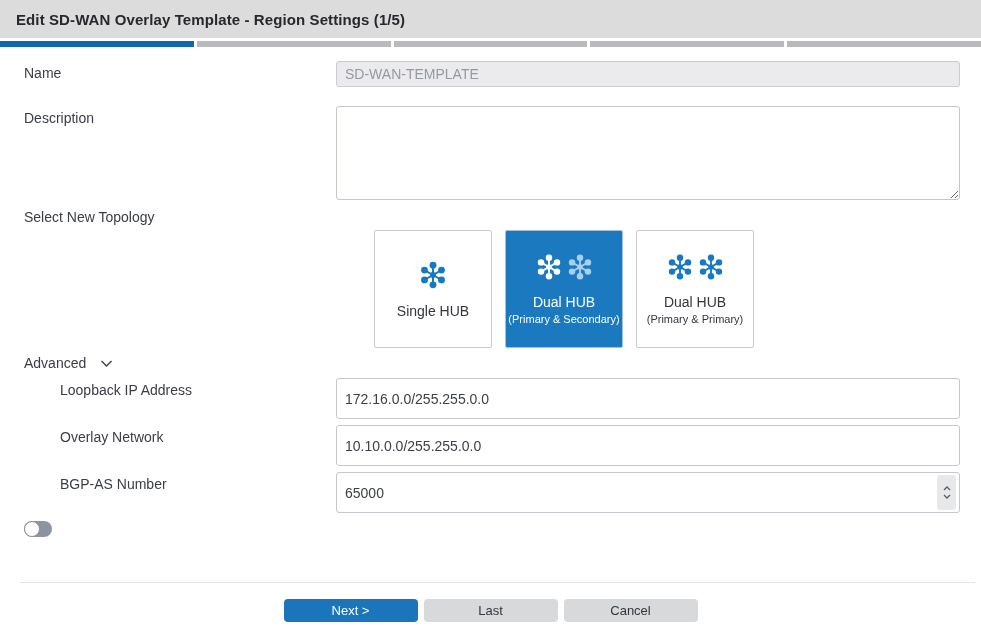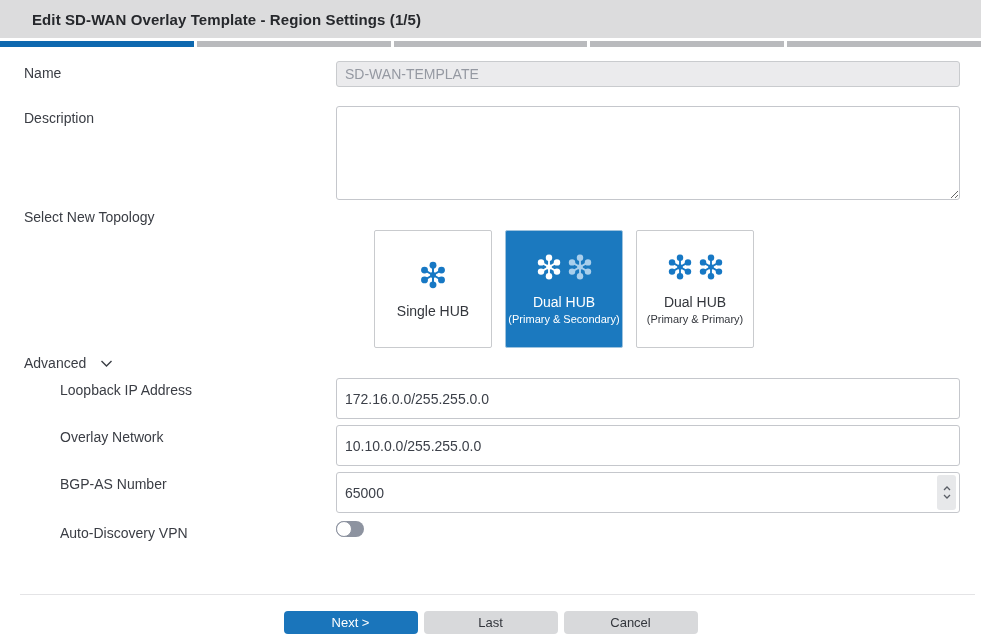--- a/index.html
+++ b/index.html
@@ -1,21 +1,21 @@
 <!DOCTYPE html>
 <html><head>
 <meta charset="utf-8">
 <style>
   * { margin:0; padding:0; box-sizing:border-box; }
   html,body { width:981px; height:638px; background:#fff; overflow:hidden;
     font-family:"Liberation Sans", sans-serif; color:#3a3d44; }
   .dialog { position:relative; width:981px; height:638px; }
 
   
-  .hdr { height:38px; background:#dcdcdd; display:flex; align-items:center; padding:0 32px; }
+  .hdr { height:38px; background:#dcdcdd; display:flex; align-items:center; padding:0 16px; }
   .hdr-title { font-size:15px; font-weight:700; color:#26282c; letter-spacing:.1px; }
 
   
   .progress { margin-top:3px; height:6px; display:flex; gap:3px; }
   .seg { flex:1; background:#b9babd; }
   .seg.active { background:#0e68af; }
 
   
   .content { padding:14px 21px 0 24px; }
   .row { display:grid; grid-template-columns:312px 1fr; align-items:start; }
@@ -54,21 +54,21 @@
   .stepper { position:absolute; right:4px; top:3px; bottom:3px; width:19px; background:#e7e8ea;
     border-radius:3px; display:flex; align-items:center; justify-content:center; cursor:pointer; }
 
   
   .toggle-row { margin-top:8px; }
   .toggle { position:relative; width:28px; height:16px; border-radius:8px; background:#8d93a0; cursor:pointer; }
   .toggle .knob { position:absolute; left:0; top:0; width:16px; height:16px; border-radius:50%;
     background:#fff; border:1px solid #8d93a0; }
 
   
-  .footer { position:absolute; left:0; right:0; bottom:0; height:44px; }
+  .footer { position:absolute; left:0; right:0; bottom:0; height:56px; }
   .divider { border-top:1px solid #e4e4e6; margin:0 6px 0 20px; }
   .btns { display:flex; justify-content:center; gap:6px; margin-top:16px; }
   .btn { width:134px; height:23px; border:none; border-radius:4px; font-family:"Liberation Sans",sans-serif;
     font-size:13px; cursor:pointer; display:flex; align-items:center; justify-content:center; }
   .btn-primary { background:#1a75bb; color:#fff; }
   .btn-gray { background:#d8d9db; color:#33363c; }
 </style>
 </head>
 <body>
 
@@ -242,21 +242,20 @@
         <div class="stepper">
           <svg width="10" height="15" viewBox="0 0 10 15">
             <polyline points="2,5 5,2 8,5" fill="none" stroke="#5a5e66" stroke-width="1.3"></polyline>
             <polyline points="2,10 5,13 8,10" fill="none" stroke="#5a5e66" stroke-width="1.3"></polyline>
           </svg>
         </div>
       </div>
     </div>
 
     <div class="row sub toggle-row">
-      <div class="lbl">Auto-Discovery VPN</div>
       <div>
         <div class="toggle">
           <div class="knob"></div>
         </div>
       </div>
     </div>
 
   </div>
 
   <div class="footer">

